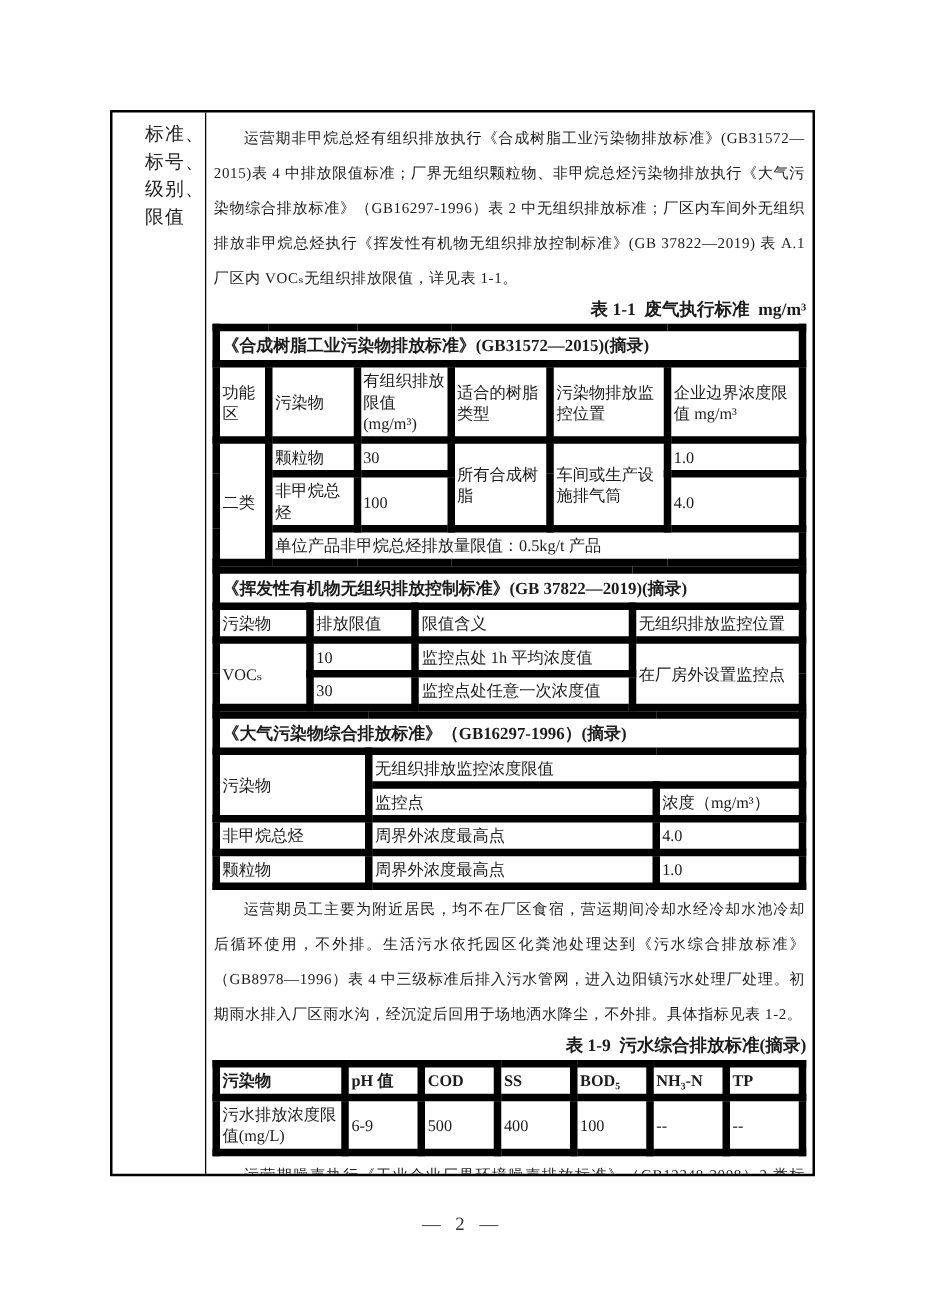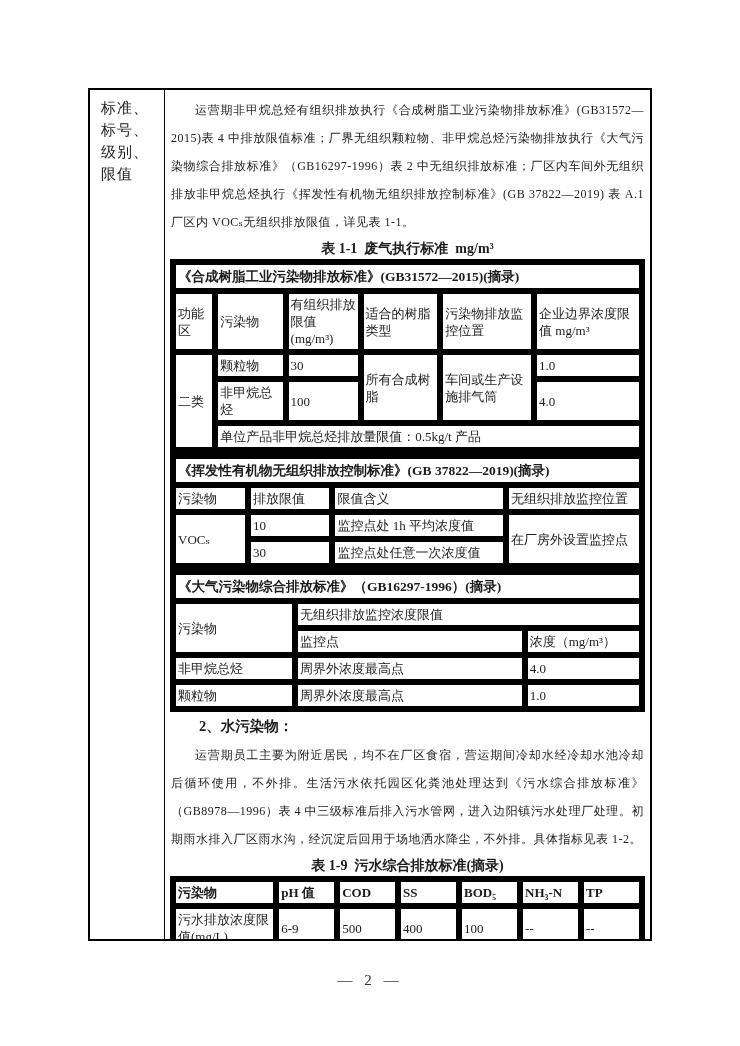--- a/index.html
+++ b/index.html
@@ -8,33 +8,33 @@
     font-family:"Liberation Serif","DejaVu Serif",serif;color:#1c1c1c;
   }
   .frame{
     position:absolute;left:88px;top:88px;width:564px;height:853px;
     border:2px solid #000;box-sizing:border-box;display:flex;align-items:stretch;
   }
   .label-col{
     width:75px;flex:0 0 75px;border-right:1px solid #000;box-sizing:border-box;
     padding:7px 4px 0 11px;font-size:15px;line-height:22px;letter-spacing:1px;
   }
-  .label-line{white-space:nowrap;}
+  .label-line{white-space:nowrap;margin-left:15px;}
   .content-col{
     flex:1;box-sizing:border-box;padding:5px 5px 0 5px;overflow:hidden;
   }
   p.para{
     margin:1px;font-size:12px;line-height:28px;text-align:justify;
     text-indent:2em;letter-spacing:0.5px;
   }
   .sec-hd{
     margin:0;font-size:14.5px;line-height:28px;font-weight:bold;text-indent:2em;
   }
   .tbl-title{
-    text-align:center;font-weight:bold;font-size:14px;line-height:19px;
+    text-align:right;font-weight:bold;font-size:14px;line-height:19px;
     margin:3px 0 1px 0;white-space:pre-wrap;
   }
   table{width:100%;border-collapse:collapse;table-layout:fixed;}
   td,th{
     border:6px solid #000000;text-align:left;vertical-align:middle;
     font-size:13px;line-height:17px;padding:2px 2px;font-weight:normal;
     overflow:hidden;
   }
   .std-hd{font-weight:bold;font-size:13.5px;padding:3px 2px;}
   .bold{font-weight:bold;}
@@ -156,21 +156,20 @@
           <td>4.0</td>
         </tr>
         <tr>
           <td>颗粒物</td>
           <td>周界外浓度最高点</td>
           <td>1.0</td>
         </tr>
       </tbody>
     </table>
 
-    <p class="sec-hd">2、水污染物：</p>
     <p class="para">运营期员工主要为附近居民，均不在厂区食宿，营运期间冷却水经冷却水池冷却后循环使用，不外排。生活污水依托园区化粪池处理达到《污水综合排放标准》（GB8978—1996）表 4 中三级标准后排入污水管网，进入边阳镇污水处理厂处理。初期雨水排入厂区雨水沟，经沉淀后回用于场地洒水降尘，不外排。具体指标见表 1-2。</p>
 
     <div class="tbl-title">表 1-9  污水综合排放标准(摘录)</div>
 
     <table class="stack">
       <colgroup>
         <col style="width:22%">
           <col style="width:13%">
           <col style="width:13%">
         <col style="width:13%">

